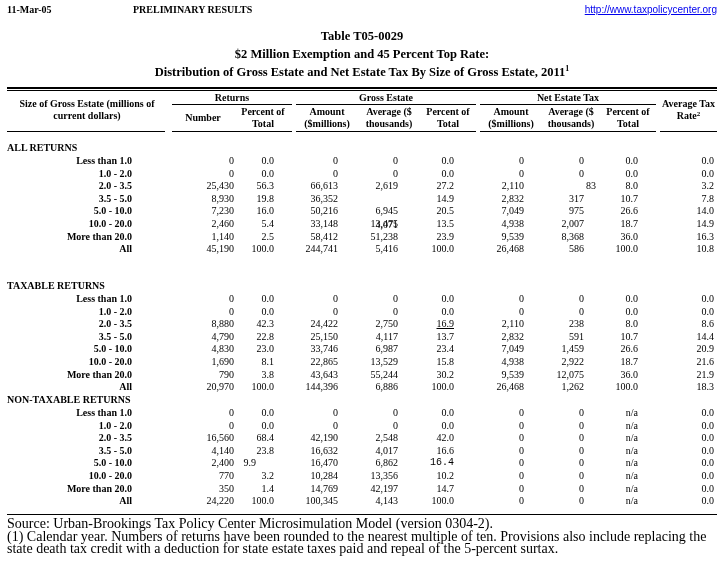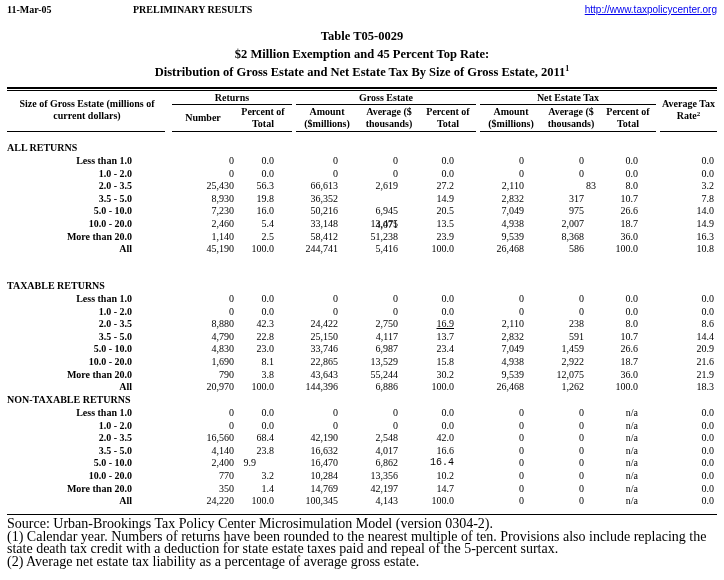--- a/index.html
+++ b/index.html
@@ -386,14 +386,13 @@
       <span class="cell" style="right: 140px;">0</span>
       <span class="cell" style="right: 86px;">n/a</span>
       <span class="cell" style="right: 10px;">0.0</span>
     </div>
   </div>
 
 <div class="rule-bottom"></div>
 <div class="notes">
   <div>Source: Urban-Brookings Tax Policy Center Microsimulation Model (version 0304-2).</div>
   <div>(1) Calendar year. Numbers of returns have been rounded to the nearest multiple of ten. Provisions also include replacing the state death tax credit with a deduction for state estate taxes paid and repeal of the 5-percent surtax.</div>
-  <div>(2) Average net estate tax liability as a percentage of average gross estate.</div>
 </div>
 
 </body></html>

